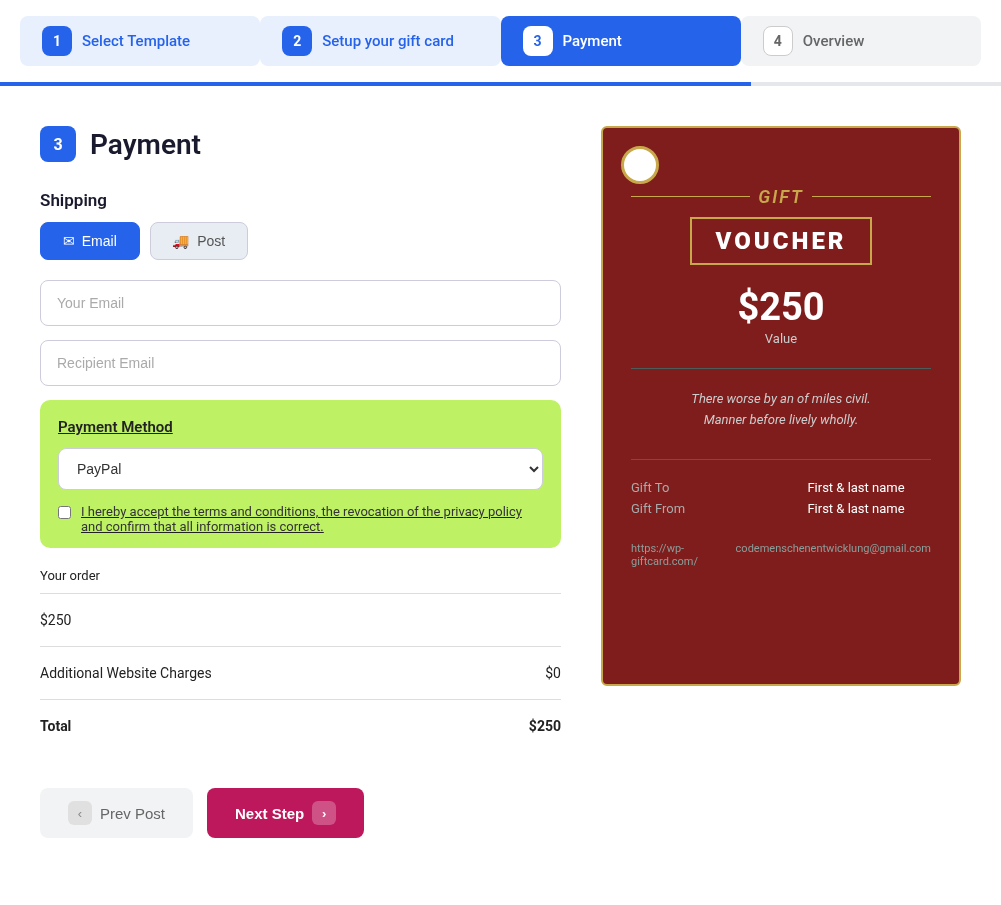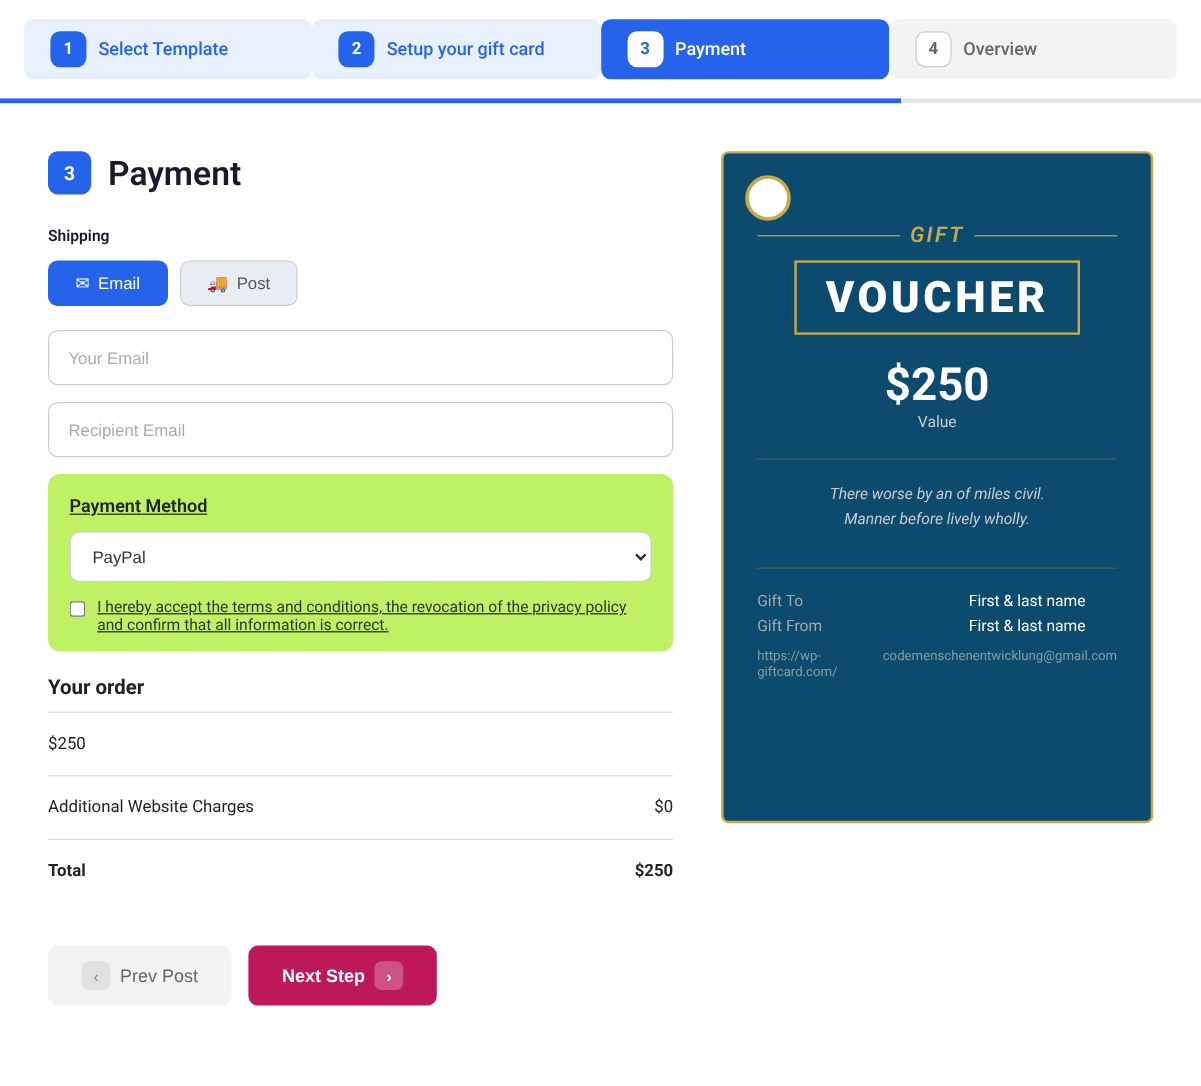--- a/index.html
+++ b/index.html
@@ -24,69 +24,69 @@
     .main-content { display: flex; gap: 40px; padding: 20px 40px 20px 40px; }
     .left-col { flex: 1; min-width: 0; }
     .right-col { width: 360px; flex-shrink: 0; }
 
     
     .page-heading { display: flex; align-items: center; gap: 14px; margin-bottom: 28px; }
     .heading-badge { width: 36px; height: 36px; border-radius: 8px; background: #2563eb; color: #fff; display: flex; align-items: center; justify-content: center; font-weight: 700; font-size: 16px; flex-shrink: 0; }
     .heading-title { font-size: 28px; font-weight: 600; color: #1a1a2e; }
 
     
-    .section-label { font-size: 13px; font-weight: 600; margin-bottom: 12px; color: #1a1a2e; }
+    .section-label { font-size: 17px; font-weight: 600; margin-bottom: 12px; color: #1a1a2e; }
     .shipping-buttons { display: flex; gap: 10px; margin-bottom: 20px; }
     .ship-btn { display: flex; align-items: center; gap: 7px; padding: 10px 22px; border-radius: 8px; border: 1px solid #ccc; cursor: pointer; font-size: 14px; font-weight: 500; background: #fff; }
     .ship-btn.active { background: #2563eb; color: #fff; border-color: #2563eb; }
     .ship-btn.inactive { background: #e8edf3; color: #555; border-color: #ccd; }
 
     
     .field-input { width: 100%; border: 1px solid #ccd; border-radius: 8px; padding: 14px 16px; font-size: 14px; color: #444; outline: none; margin-bottom: 14px; background: #fff; }
     .field-input::placeholder { color: #aaa; }
 
     
     .payment-box { background: #bef264; border-radius: 10px; padding: 18px 18px 14px; margin-bottom: 20px; text-decoration: underline; }
     .payment-box-title { font-size: 15px; font-weight: 600; margin-bottom: 12px; }
     .payment-select { width: 100%; border: 1px solid #ccd; border-radius: 8px; padding: 11px 14px; font-size: 14px; background: #fff; outline: none; color: #333; cursor: pointer; appearance: auto; margin-bottom: 14px; }
     .terms-row { display: flex; align-items: flex-start; gap: 10px; font-size: 13px; color: #333; }
     .terms-row input[type=checkbox] { margin-top: 2px; flex-shrink: 0; }
 
     
-    .order-title { font-size: 17px; font-weight: 700; margin-bottom: 10px; }
+    .order-title { font-size: 13px; font-weight: 400; margin-bottom: 10px; }
     .order-divider { border: none; border-top: 1px solid #ddd; margin: 8px 0; }
     .order-row { display: flex; justify-content: space-between; align-items: flex-start; padding: 10px 0; }
     .order-row-label { color: #222; font-size: 14px; }
     .order-row-sub { color: #2563eb; font-size: 13px; margin-top: 3px; }
     .order-row-value { font-size: 14px; color: #222; }
     .order-row.total { font-weight: 700; font-size: 15px; }
 
     
     .bottom-bar { display: flex; gap: 14px; padding: 24px 40px; }
     .prev-btn { display: flex; align-items: center; gap: 8px; padding: 13px 28px; border-radius: 8px; background: #f1f3f5; color: #666; border: none; cursor: pointer; font-size: 15px; font-weight: 500; }
     .next-btn { display: flex; align-items: center; gap: 8px; padding: 13px 28px; border-radius: 8px; background: #be185d; color: #fff; border: none; cursor: pointer; font-size: 15px; font-weight: 600; }
     .btn-icon { width: 24px; height: 24px; border-radius: 6px; background: rgba(255,255,255,0.25); display: flex; align-items: center; justify-content: center; font-size: 13px; }
     .btn-icon-prev { width: 24px; height: 24px; border-radius: 6px; background: #e0e0e0; display: flex; align-items: center; justify-content: center; font-size: 13px; color: #888; }
 
     
-    .gift-card { background: #0c4a6e; border: 2px solid #c8a84b; border-radius: 6px; padding: 28px 28px 20px; color: #fff; position: relative; width: 100%; min-height: 560px; display: flex; flex-direction: column; align-items: center; }
+    .gift-card { background: #7f1d1d; border: 2px solid #c8a84b; border-radius: 6px; padding: 28px 28px 20px; color: #fff; position: relative; width: 100%; min-height: 560px; display: flex; flex-direction: column; align-items: center; }
     .gift-card-circle { width: 38px; height: 38px; border-radius: 50%; background: #fff; border: 3px solid #c8a84b; position: absolute; top: 18px; left: 18px; }
     .gift-title-line { display: flex; align-items: center; gap: 8px; margin-top: 20px; margin-bottom: 4px; }
     .gift-title-dash { flex: 1; border-top: 1px solid #c8a84b; }
     .gift-title-text { color: #c8a84b; font-style: italic; font-size: 18px; font-weight: 600; letter-spacing: 2px; }
     .gift-voucher-box { border: 2px solid #c8a84b; padding: 8px 24px; margin: 6px 0 14px; }
-    .gift-voucher-text { font-size: 36px; font-weight: 900; letter-spacing: 3px; color: #fff; text-transform: uppercase; }
+    .gift-voucher-text { font-size: 24px; font-weight: 900; letter-spacing: 3px; color: #fff; text-transform: uppercase; }
     .gift-amount { font-size: 38px; font-weight: 700; color: #fff; text-align: center; margin: 6px 0 2px; }
     .gift-value-label { font-size: 13px; color: #ccc; text-align: center; margin-bottom: 12px; }
     .gift-divider { width: 100%; border-top: 1px solid #4a5e5a; margin: 10px 0; }
     .gift-message { font-size: 13px; color: #ccc; text-align: center; line-height: 1.6; margin: 10px 0 18px; font-style: italic; }
     .gift-details { width: 100%; display: grid; grid-template-columns: 1fr 1fr; gap: 6px 0; margin: 10px 0; font-size: 13px; }
     .gift-detail-label { color: #aaa; }
     .gift-detail-value { color: #fff; text-align: center; }
-    .gift-footer { width: 100%; display: flex; justify-content: space-between; margin-top: 0; font-size: 11px; color: #8a9e9a; }
+    .gift-footer { width: 100%; display: flex; justify-content: space-between; margin-top: 16px; font-size: 11px; color: #8a9e9a; }
   </style>
 </head>
 <body>
 
 <div class="page-wrapper">
 
   <div class="steps-bar">
     <div class="step inactive">
       <div class="step-num">1</div>
       <span>Select Template</span>

